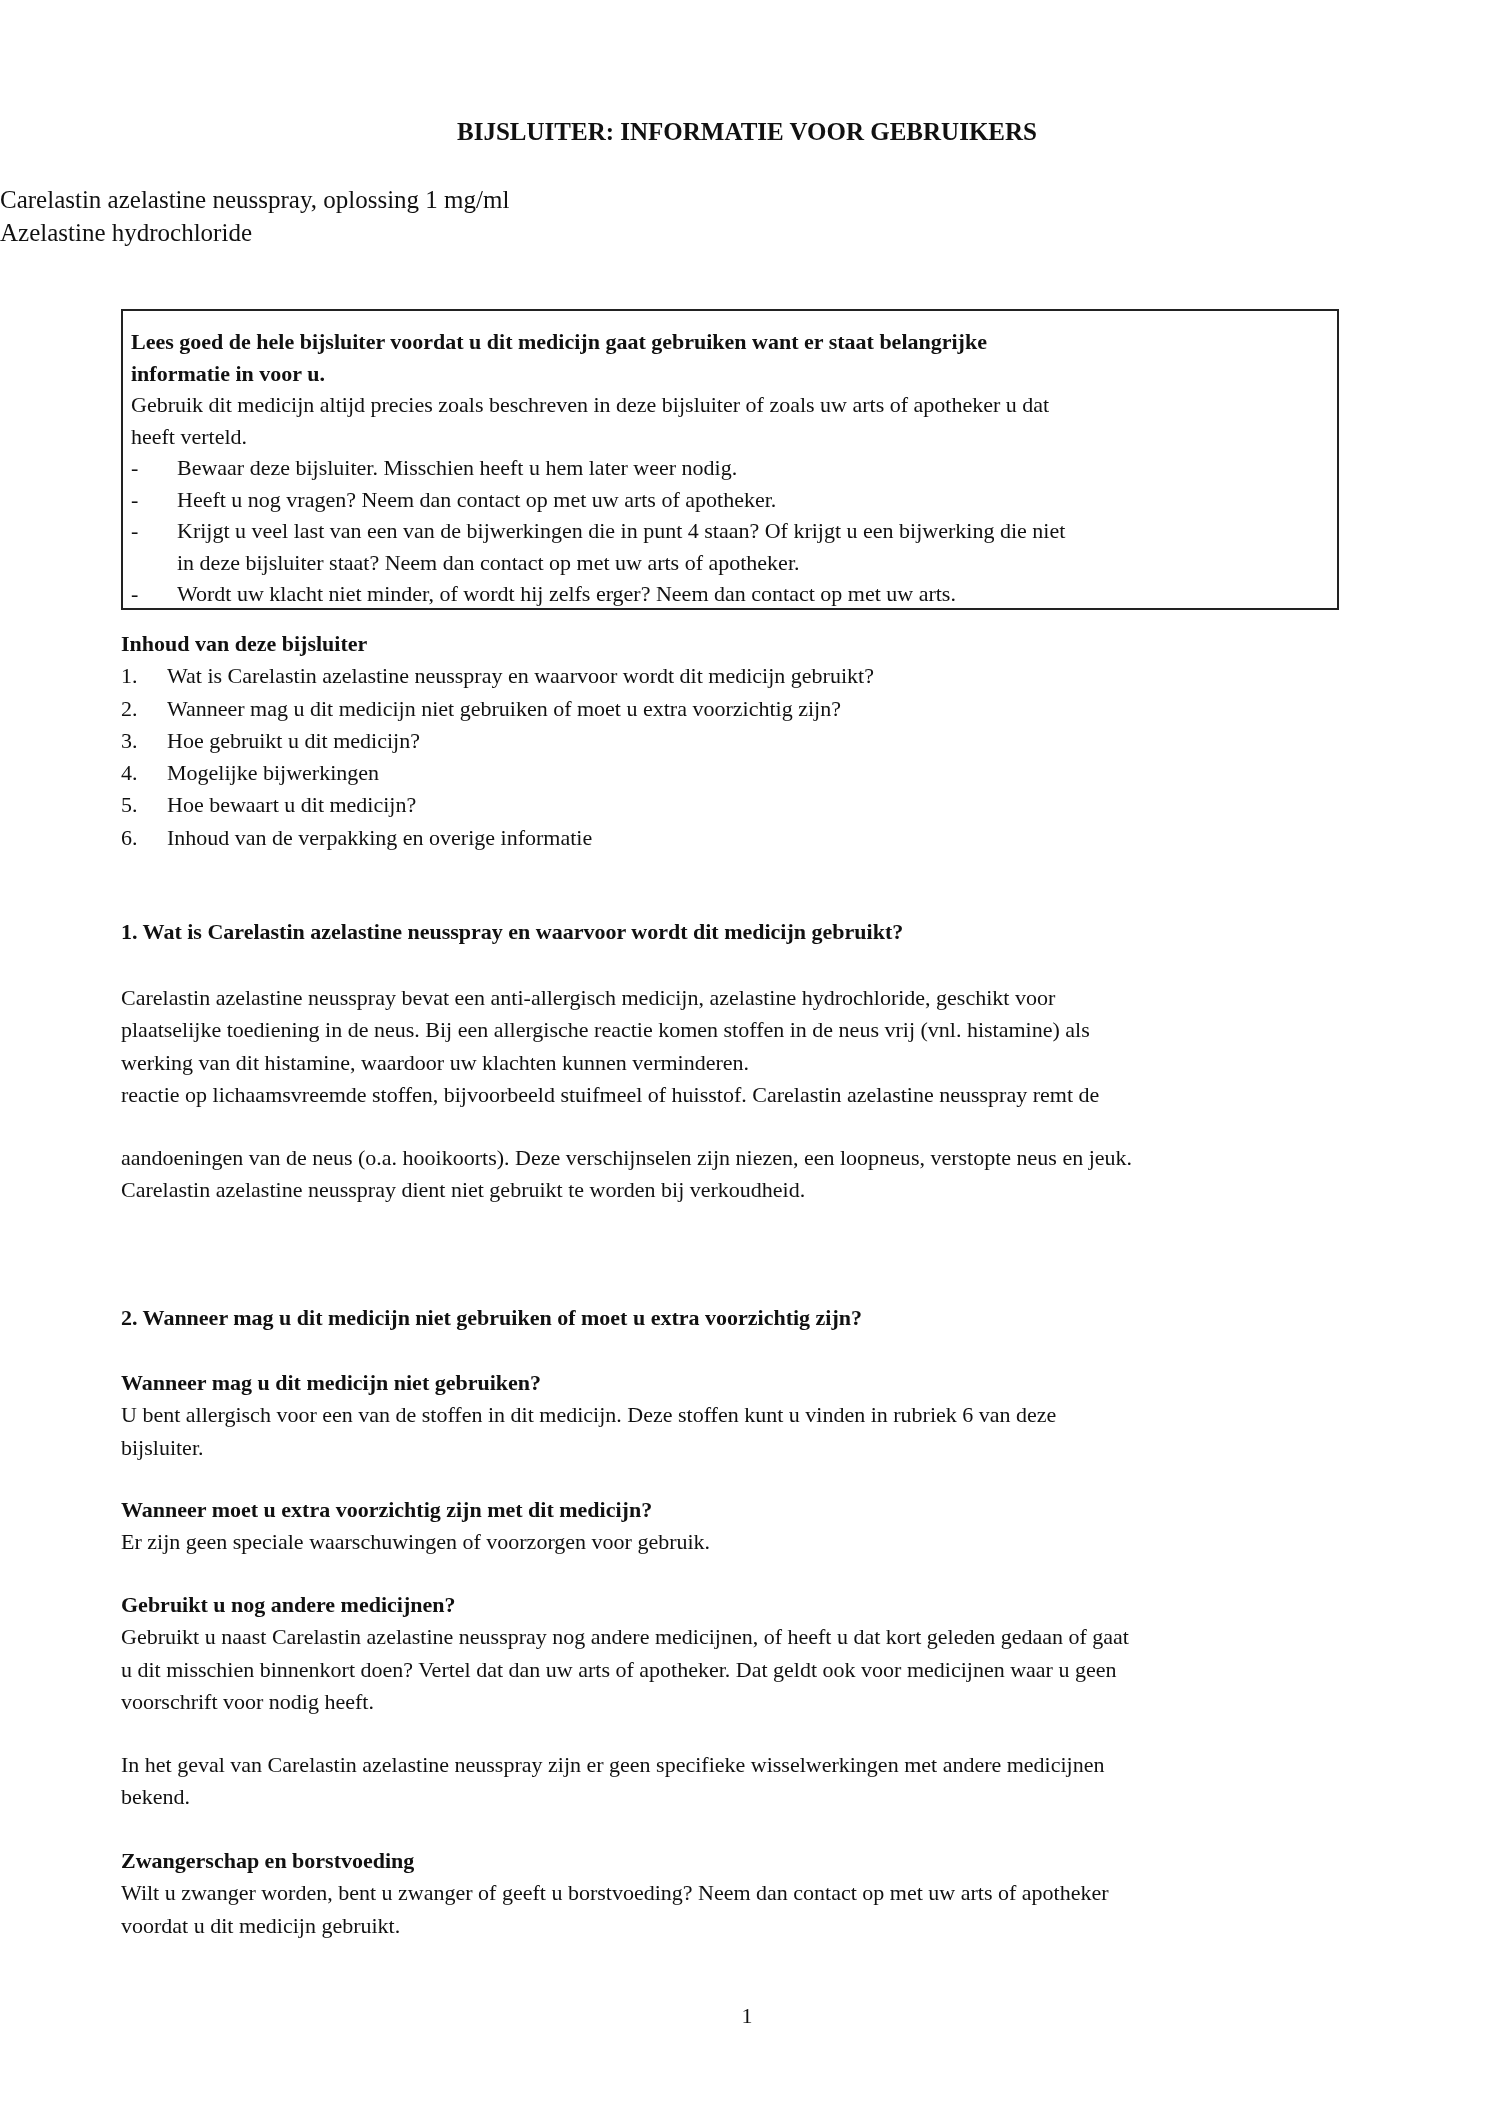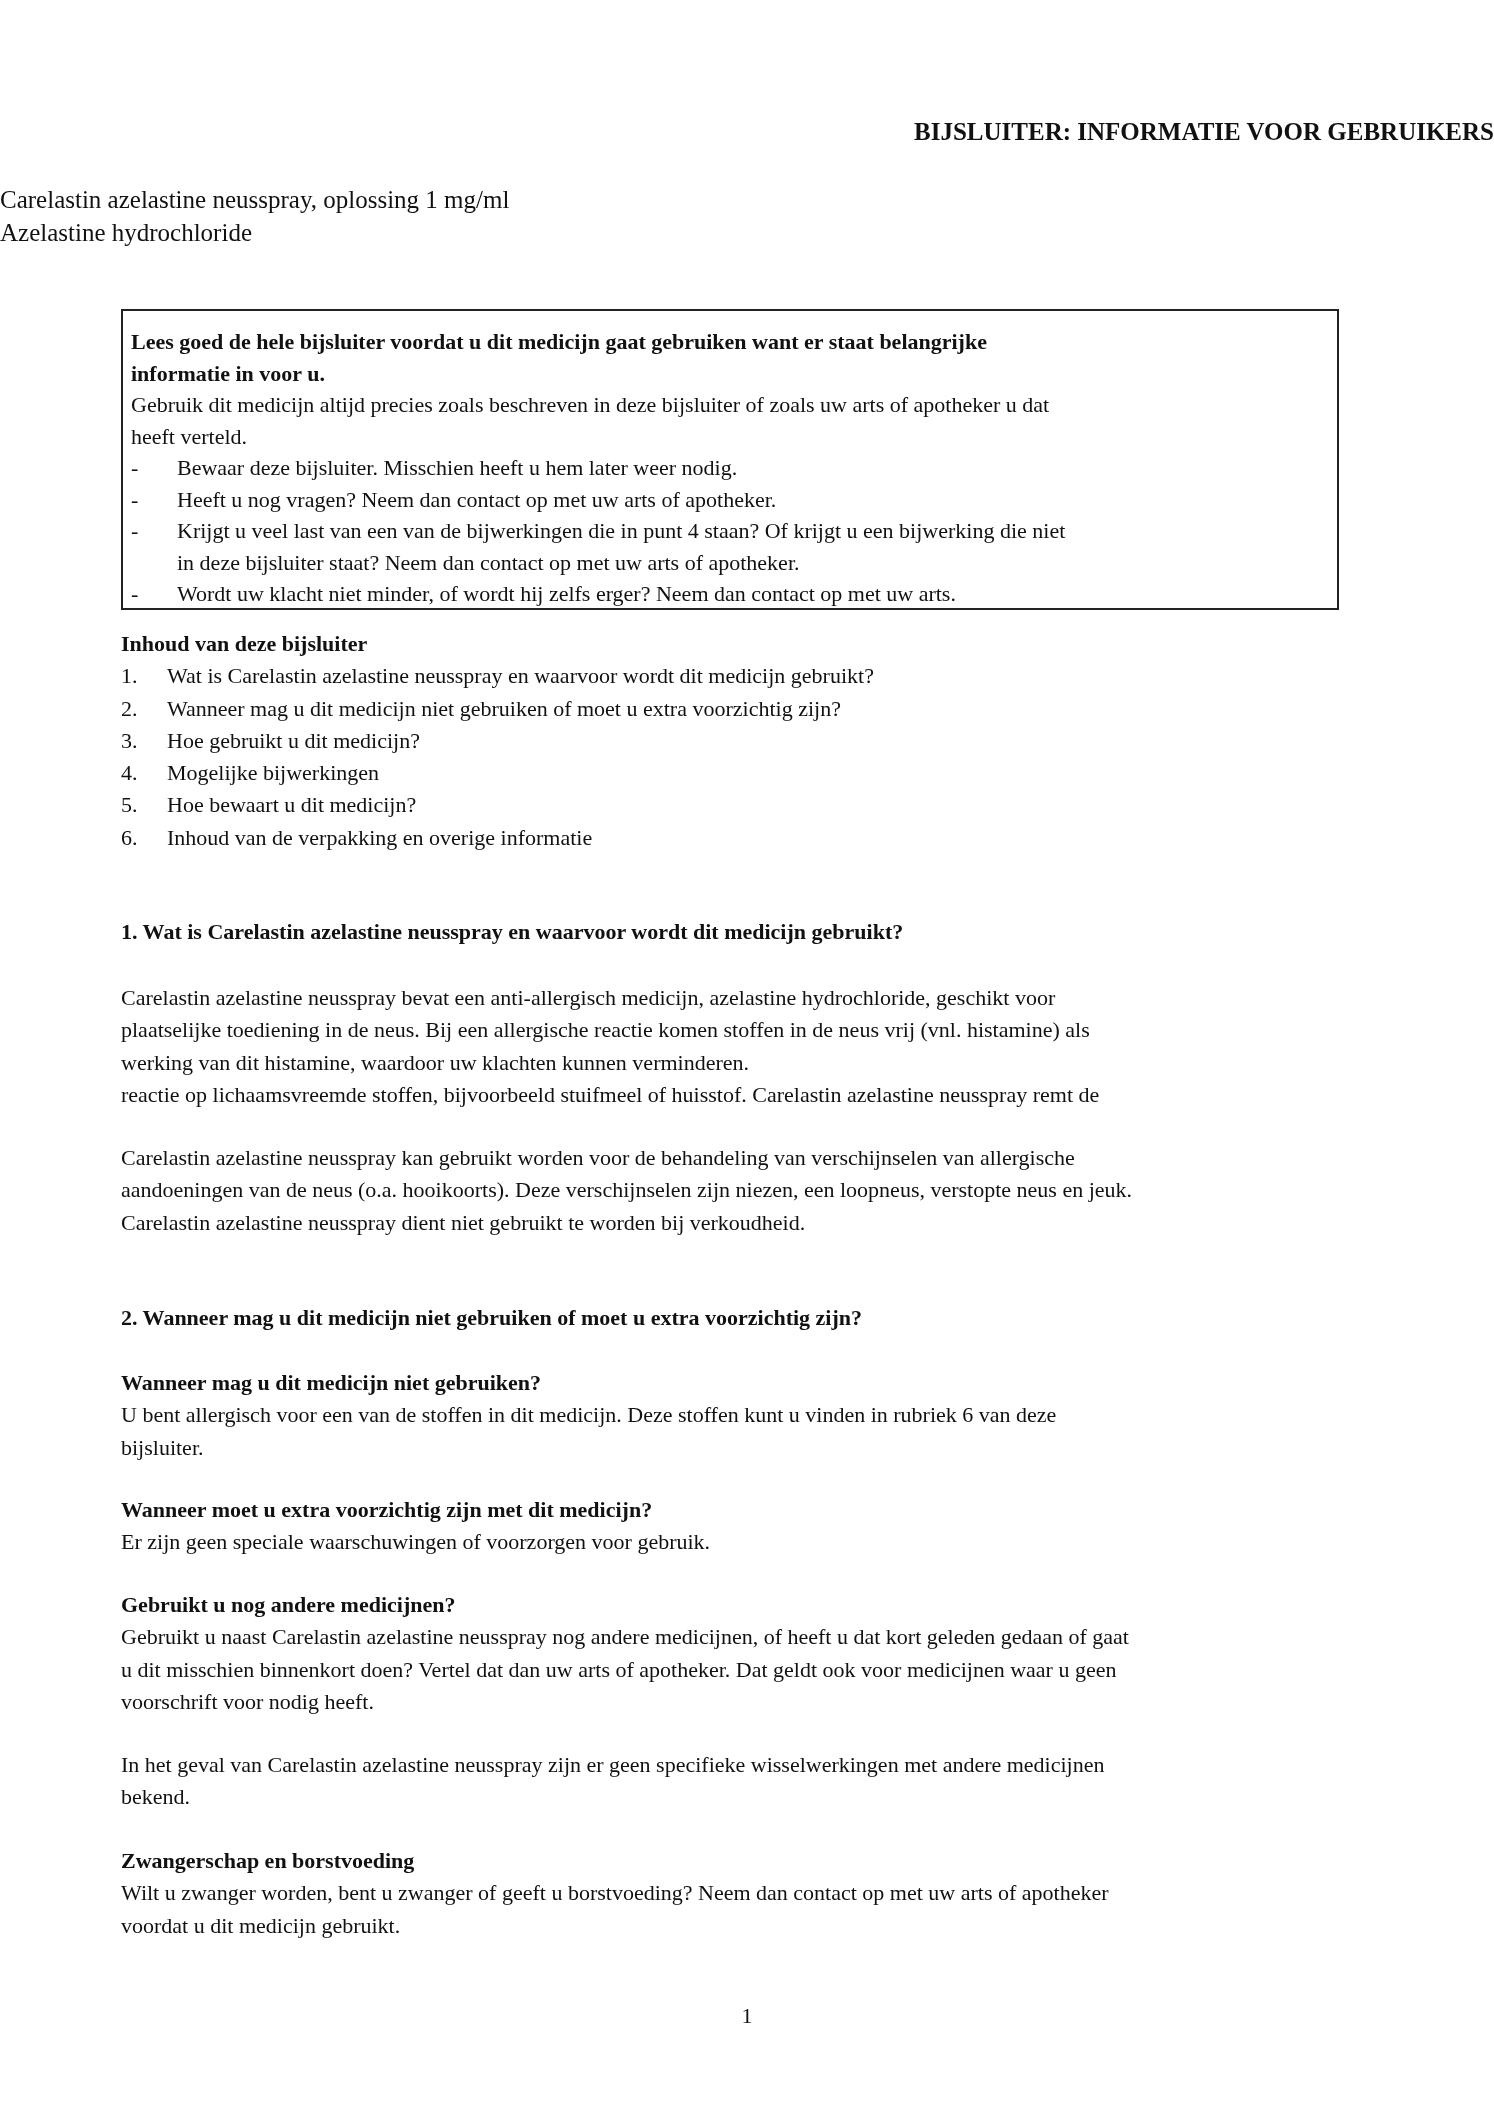--- a/index.html
+++ b/index.html
@@ -2,21 +2,21 @@
 <html><head>
   <meta charset="utf-8">
   <style>
     html, body { margin: 0; padding: 0; background: #ffffff; }
     body {
       width: 1494px; height: 2112px; position: relative; overflow: hidden;
       font-family: "Liberation Serif", "DejaVu Serif", serif;
       color: #111111;
     }
     .title {
-      position: absolute; left: 0; width: 1494px; top: 118px; text-align: right;
+      position: absolute; left: 0; width: 1494px; top: 118px; text-align: center;
       font-weight: bold; font-size: 25px; letter-spacing: 0px;
     }
     .subtitle {
       position: absolute; left: 0; width: 1494px; top: 183px; 
       font-size: 25px; line-height: 33px;
     }
     .box {
       position: absolute; left: 121px; top: 309px; width: 1200px; height: 282px;
       border: 2px solid #222; padding: 15px 6px 0 8px; box-sizing: content-box;
       font-size: 22px; line-height: 31.5px;
@@ -100,21 +100,20 @@
 <div class="block" style="top:916px;">
   <div class="h">1. Wat is Carelastin azelastine neusspray en waarvoor wordt dit medicijn gebruikt?</div>
 </div>
 <div class="block" style="top:982px;">
   <div>Carelastin azelastine neusspray bevat een anti-allergisch medicijn, azelastine hydrochloride, geschikt voor</div>
   <div>plaatselijke toediening in de neus. Bij een allergische reactie komen stoffen in de neus vrij (vnl. histamine) als</div>
   <div>werking van dit histamine, waardoor uw klachten kunnen verminderen.</div>
   <div>reactie op lichaamsvreemde stoffen, bijvoorbeeld stuifmeel of huisstof. Carelastin azelastine neusspray remt de</div>
 </div>
 <div class="block" style="top:1142px;">
-  <div>Carelastin azelastine neusspray kan gebruikt worden voor de behandeling van verschijnselen van allergische</div>
   <div>aandoeningen van de neus (o.a. hooikoorts). Deze verschijnselen zijn niezen, een loopneus, verstopte neus en jeuk.</div>
   <div>Carelastin azelastine neusspray dient niet gebruikt te worden bij verkoudheid.</div>
 </div>
 
 <div class="block" style="top:1302px;">
   <div class="h">2. Wanneer mag u dit medicijn niet gebruiken of moet u extra voorzichtig zijn?</div>
 </div>
 <div class="block" style="top:1367px;">
   <div class="h">Wanneer mag u dit medicijn niet gebruiken?</div>
   <div>U bent allergisch voor een van de stoffen in dit medicijn. Deze stoffen kunt u vinden in rubriek 6 van deze</div>

